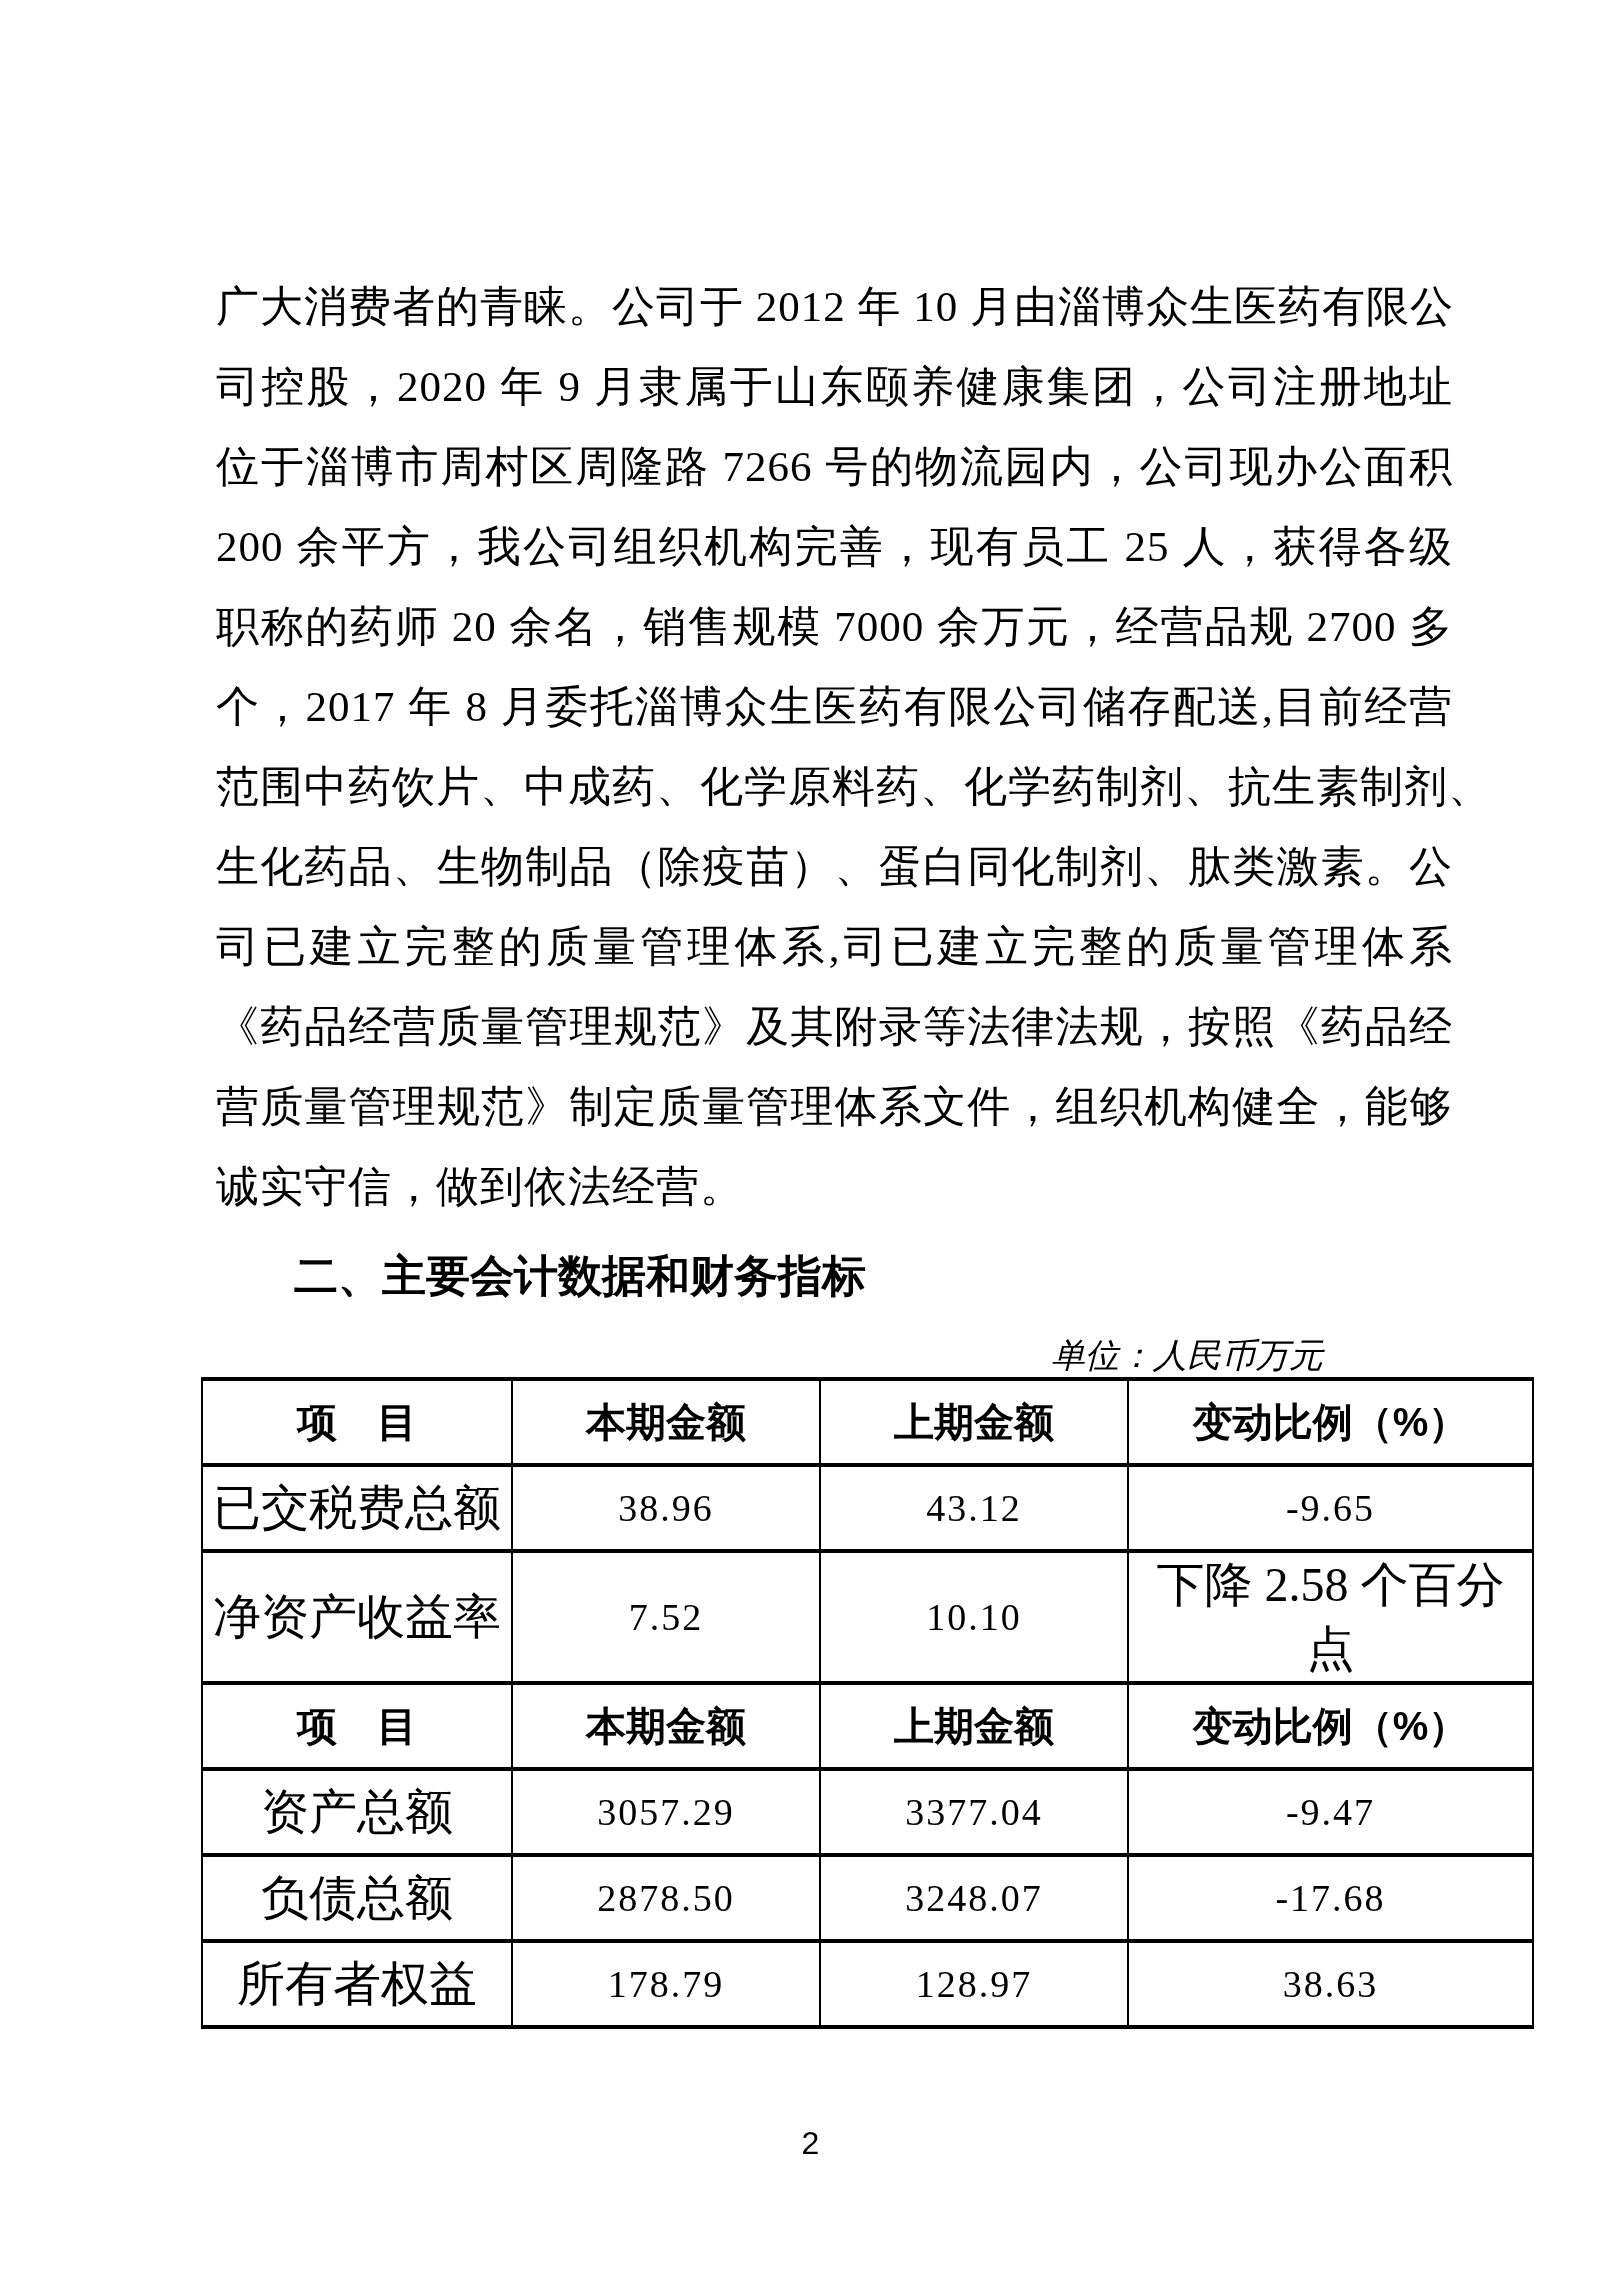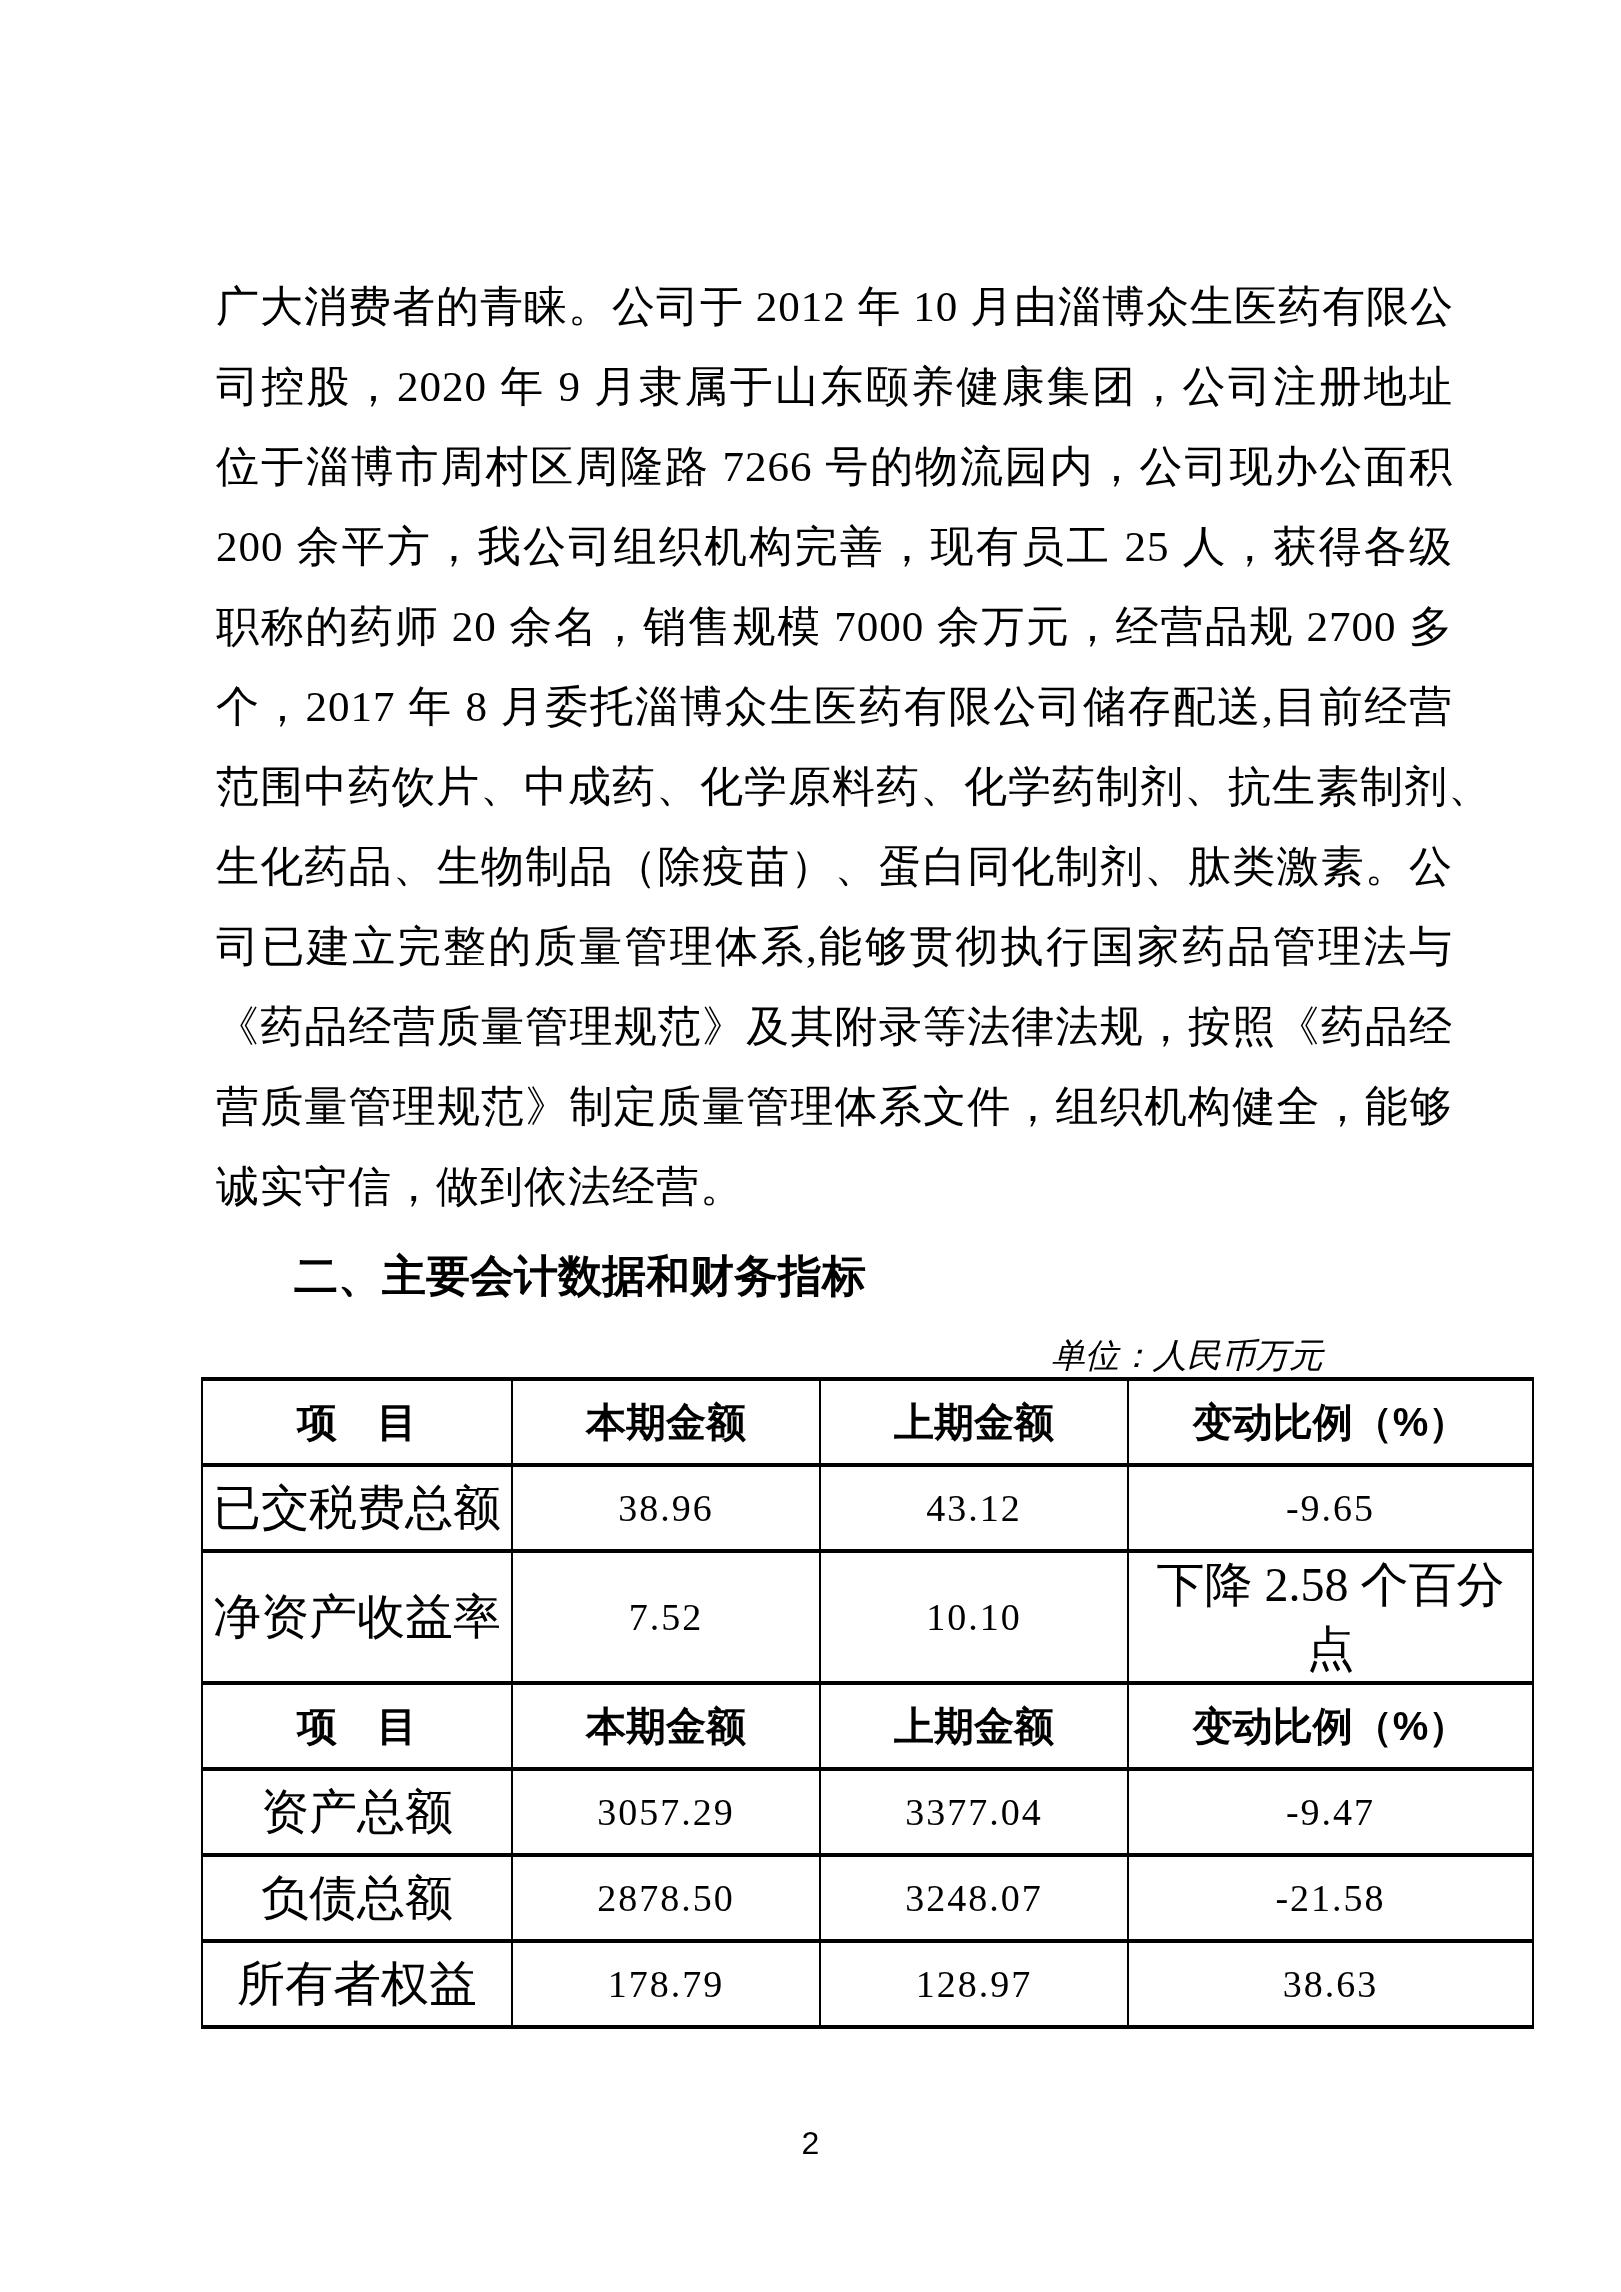--- a/index.html
+++ b/index.html
@@ -108,21 +108,21 @@
 
 <div class="paragraph">
   <div class="pline">广大消费者的青睐。公司于 2012 年 10 月由淄博众生医药有限公</div>
   <div class="pline">司控股，2020 年 9 月隶属于山东颐养健康集团，公司注册地址</div>
   <div class="pline">位于淄博市周村区周隆路 7266 号的物流园内，公司现办公面积</div>
   <div class="pline">200 余平方，我公司组织机构完善，现有员工 25 人，获得各级</div>
   <div class="pline">职称的药师 20 余名，销售规模 7000 余万元，经营品规 2700 多</div>
   <div class="pline">个，2017 年 8 月委托淄博众生医药有限公司储存配送,目前经营</div>
   <div class="pline">范围中药饮片、中成药、化学原料药、化学药制剂、抗生素制剂、</div>
   <div class="pline">生化药品、生物制品（除疫苗）、蛋白同化制剂、肽类激素。公</div>
-  <div class="pline">司已建立完整的质量管理体系,能够贯彻执行国家药品管理法与</div>
+  <div class="pline">司已建立完整的质量管理体系,司已建立完整的质量管理体系</div>
   <div class="pline">《药品经营质量管理规范》及其附录等法律法规，按照《药品经</div>
   <div class="pline">营质量管理规范》制定质量管理体系文件，组织机构健全，能够</div>
   <div class="pline last">诚实守信，做到依法经营。</div>
 </div>
 
 <div class="section-heading">二、主要会计数据和财务指标</div>
 
 <div class="unit-label">单位：人民币万元</div>
 
 <table class="fin">
@@ -160,21 +160,21 @@
     <tr>
       <td class="lab">资产总额</td>
       <td class="num">3057.29</td>
       <td class="num">3377.04</td>
       <td class="num">-9.47</td>
     </tr>
     <tr>
       <td class="lab">负债总额</td>
       <td class="num">2878.50</td>
       <td class="num">3248.07</td>
-      <td class="num">-21.58</td>
+      <td class="num">-17.68</td>
     </tr>
     <tr>
       <td class="lab">所有者权益</td>
       <td class="num">178.79</td>
       <td class="num">128.97</td>
       <td class="num">38.63</td>
     </tr>
   </tbody>
 </table>
 

